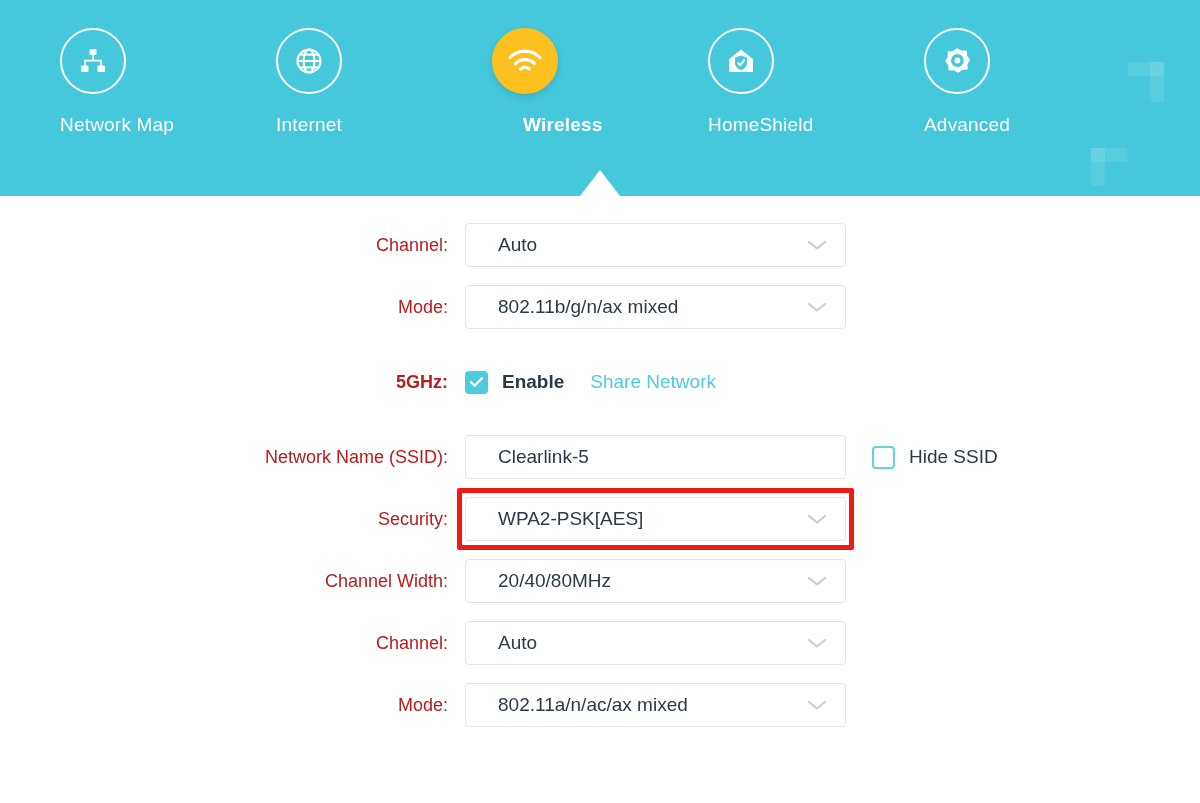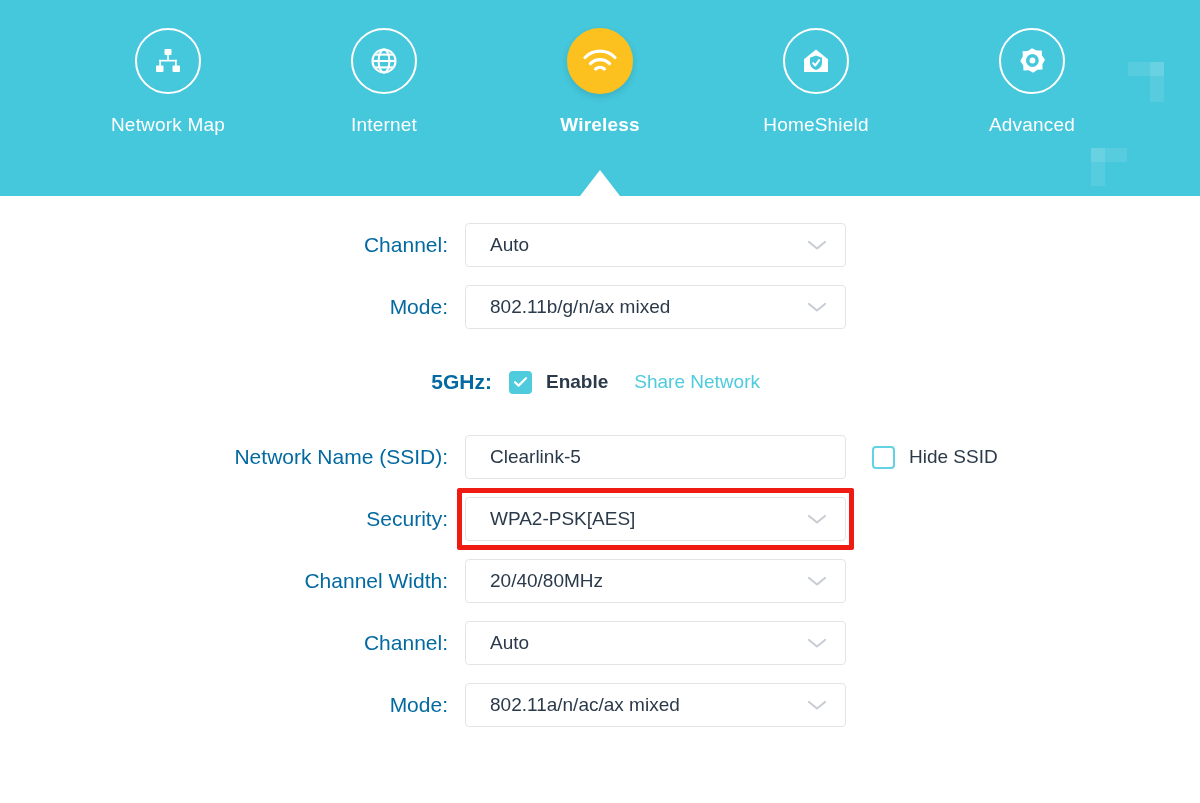--- a/index.html
+++ b/index.html
@@ -42,21 +42,20 @@
     justify-content: center;
     align-items: flex-start;
     gap: 0px;
     padding-top: 28px;
     height: 100%;
   }
   .nav-item {
     width: 216px;
     display: flex;
     flex-direction: column;
-    align-items: center;
     cursor: pointer;
     user-select: none;
   }
   .nav-icon {
     width: 66px;
     height: 66px;
     border-radius: 50%;
     border: 2px solid #ffffff;
     display: flex;
     align-items: center;
@@ -68,21 +67,21 @@
     border-color: #fcc11e;
     box-shadow: 0 3px 7px rgba(0,0,0,0.12);
   }
   .nav-label {
     margin-top: 20px;
     color: #ffffff;
     font-size: 19px;
     letter-spacing: 0.2px;
     white-space: nowrap;
   }
-  .nav-item.active .nav-label { font-weight: bold; }
+  .nav-item.active .nav-label { font-weight: bold; margin-left: 31px; }
 
   .nav-pointer {
     position: absolute;
     left: 50%;
     transform: translateX(-50%);
     bottom: 0;
     width: 0;
     height: 0;
     border-left: 20px solid transparent;
     border-right: 20px solid transparent;
@@ -98,36 +97,36 @@
   }
   .form-row {
     display: flex;
     align-items: center;
     height: 62px;
   }
   .label {
     width: 465px;
     text-align: right;
     padding-right: 17px;
-    font-size: 21px;
-    color: #0369a1;
+    font-size: 18px;
+    color: #b91c1c;
     white-space: nowrap;
   }
   .label.bold { font-weight: bold; }
 
   .field {
     position: relative;
     width: 381px;
     height: 44px;
     border: 1px solid #e2e5e8;
     border-radius: 4px;
     background: #ffffff;
     display: flex;
     align-items: center;
-    padding: 0 24px;
+    padding: 0 32px;
     font-size: 19px;
     color: #2b3a4a;
     cursor: pointer;
   }
   .field.input { cursor: text; }
   .chevron {
     position: absolute;
     right: 18px;
     top: 50%;
     transform: translateY(-50%);
@@ -301,21 +300,21 @@
         <span>802.11b/g/n/ax mixed</span>
         <span class="chevron">
           <svg width="20" height="12" viewBox="0 0 20 12" fill="none" stroke="#c9ced4" stroke-width="2.2" stroke-linecap="round" stroke-linejoin="round">
             <polyline points="2,3 10,9.5 18,3"></polyline>
           </svg>
         </span>
       </div>
     </div>
   </div>
 
-  <div class="form-row" style="height:88px;padding-left:44px;">
+  <div class="form-row" style="height:88px;">
     <div class="label bold">5GHz:</div>
     <div class="inline-check">
       <span class="checkbox checked">
         <svg width="15" height="12" viewBox="0 0 15 12" fill="none" stroke="#ffffff" stroke-width="2.2" stroke-linecap="round" stroke-linejoin="round">
           <polyline points="2,6.2 5.6,9.6 13,2.2"></polyline>
         </svg>
       </span>
       <span class="checkbox-text">Enable</span>
     </div>
     <div class="right-slot share">

